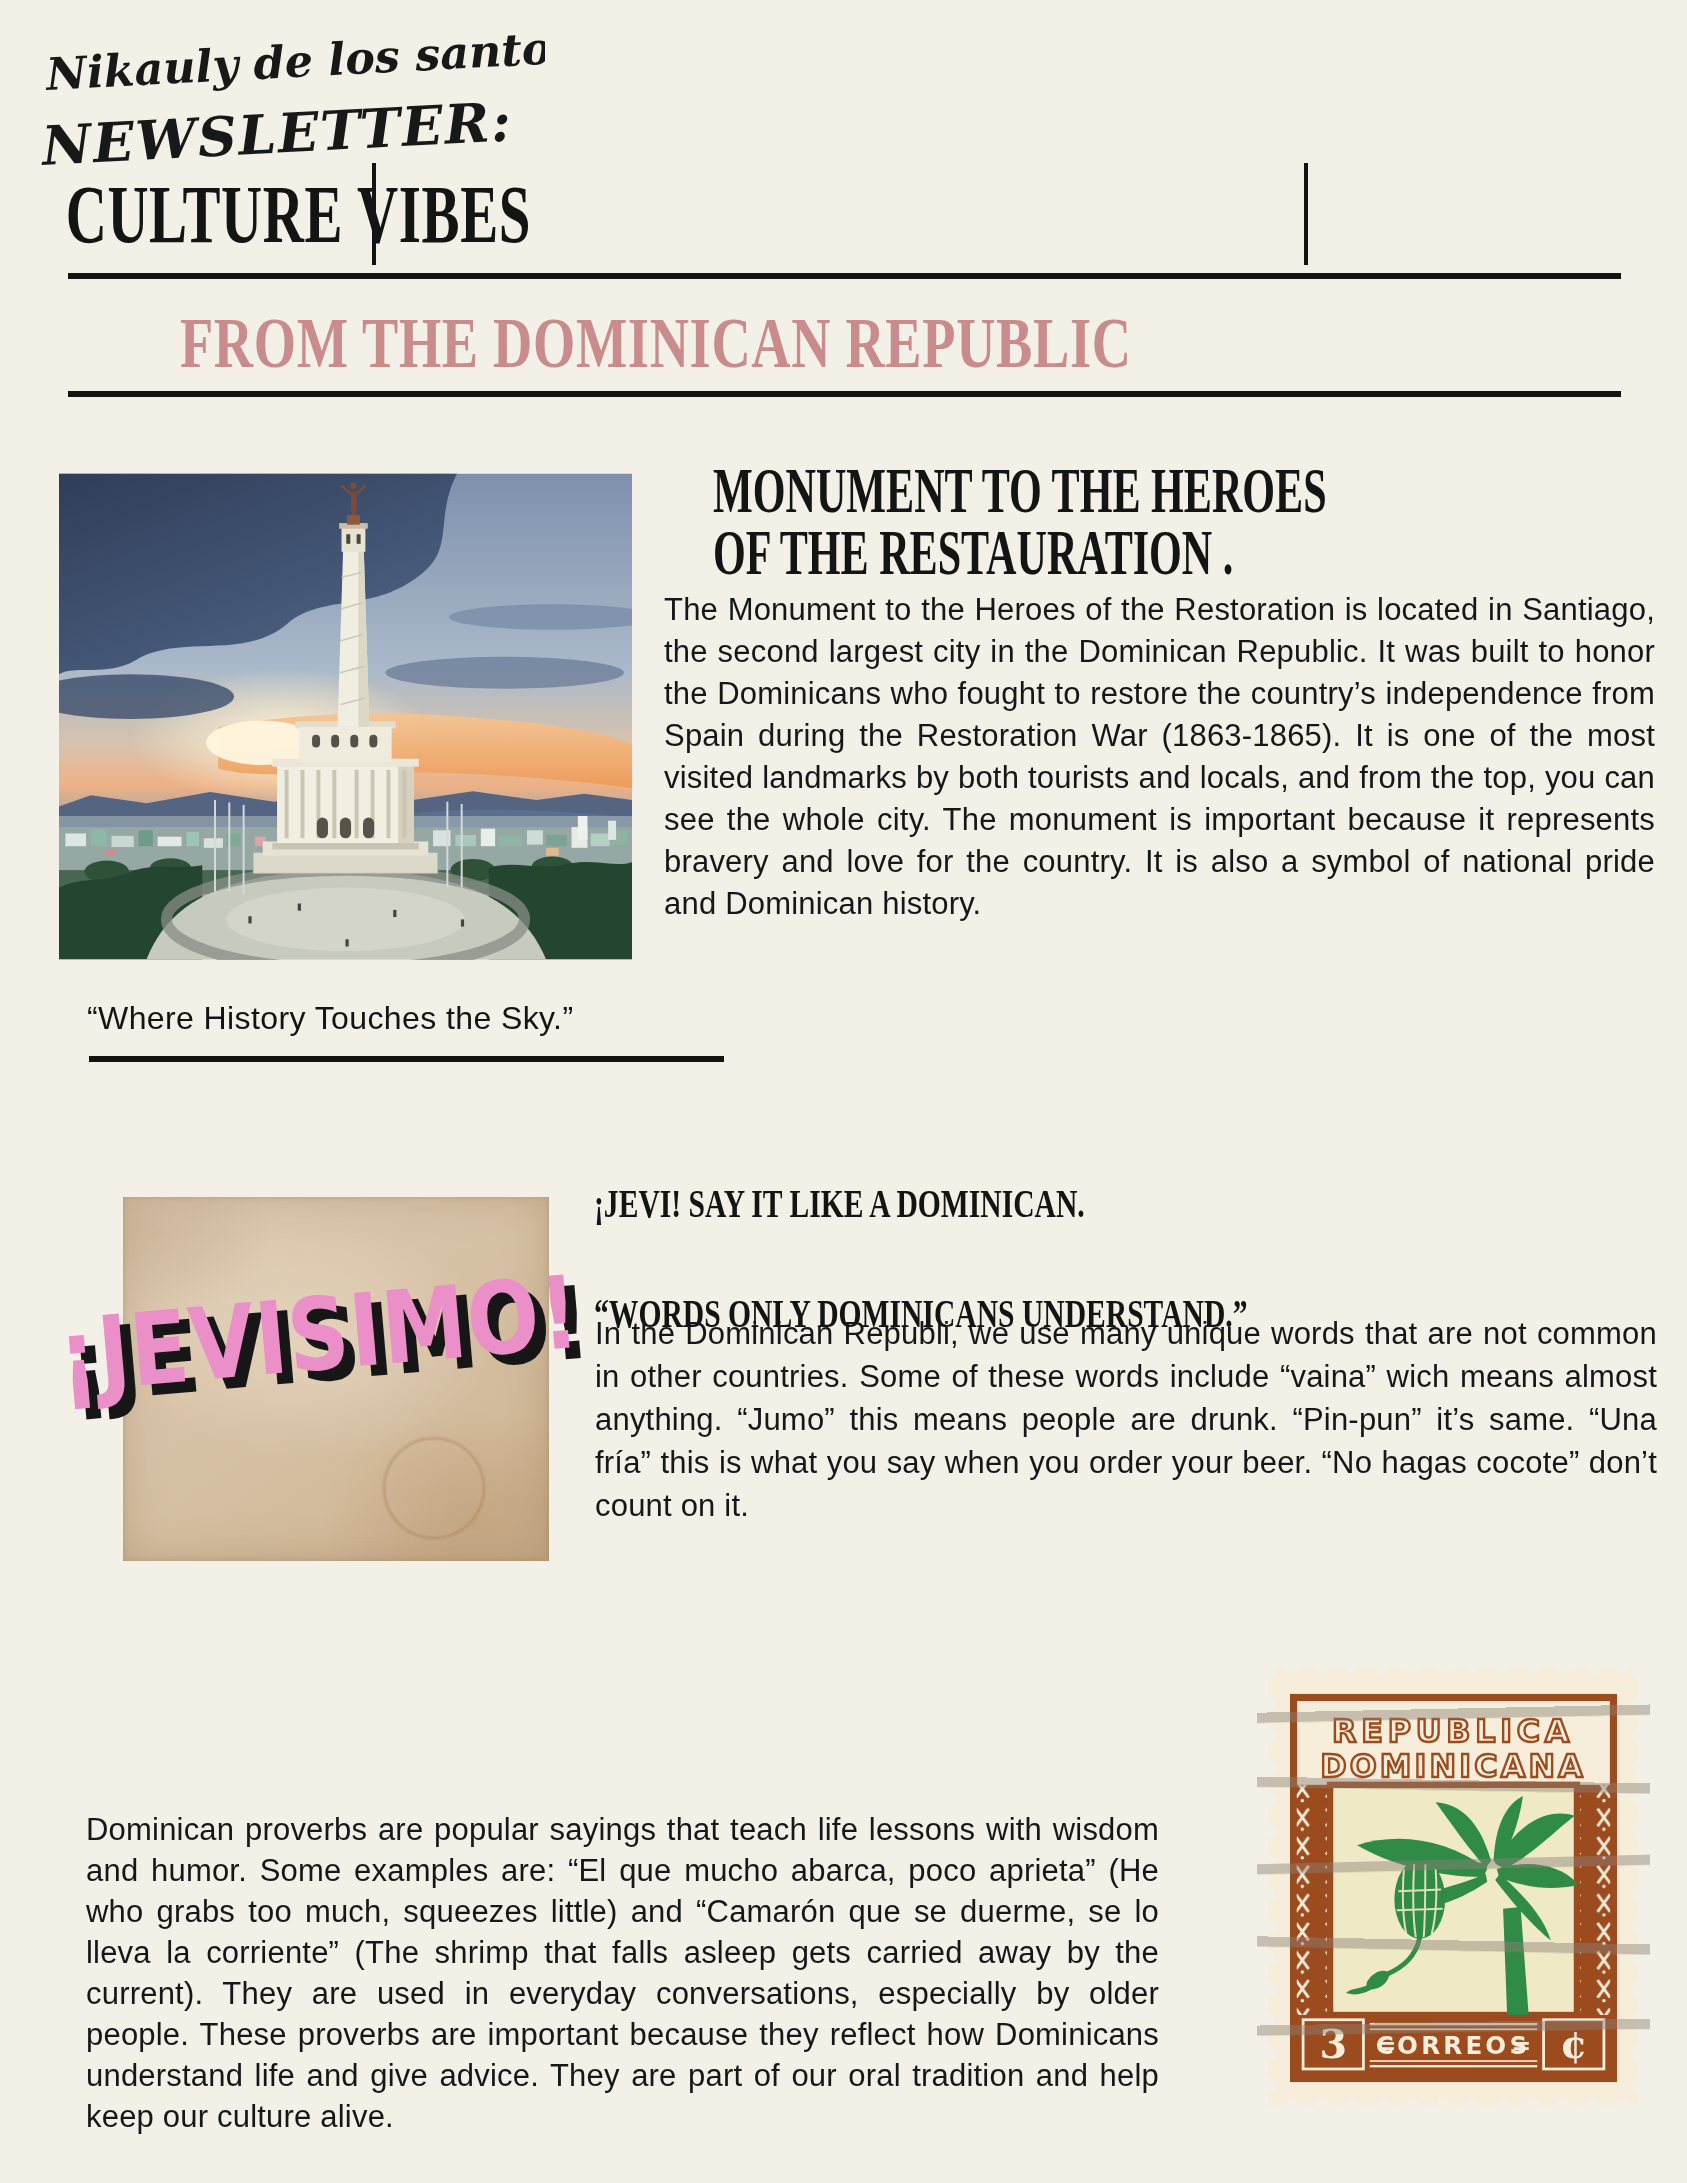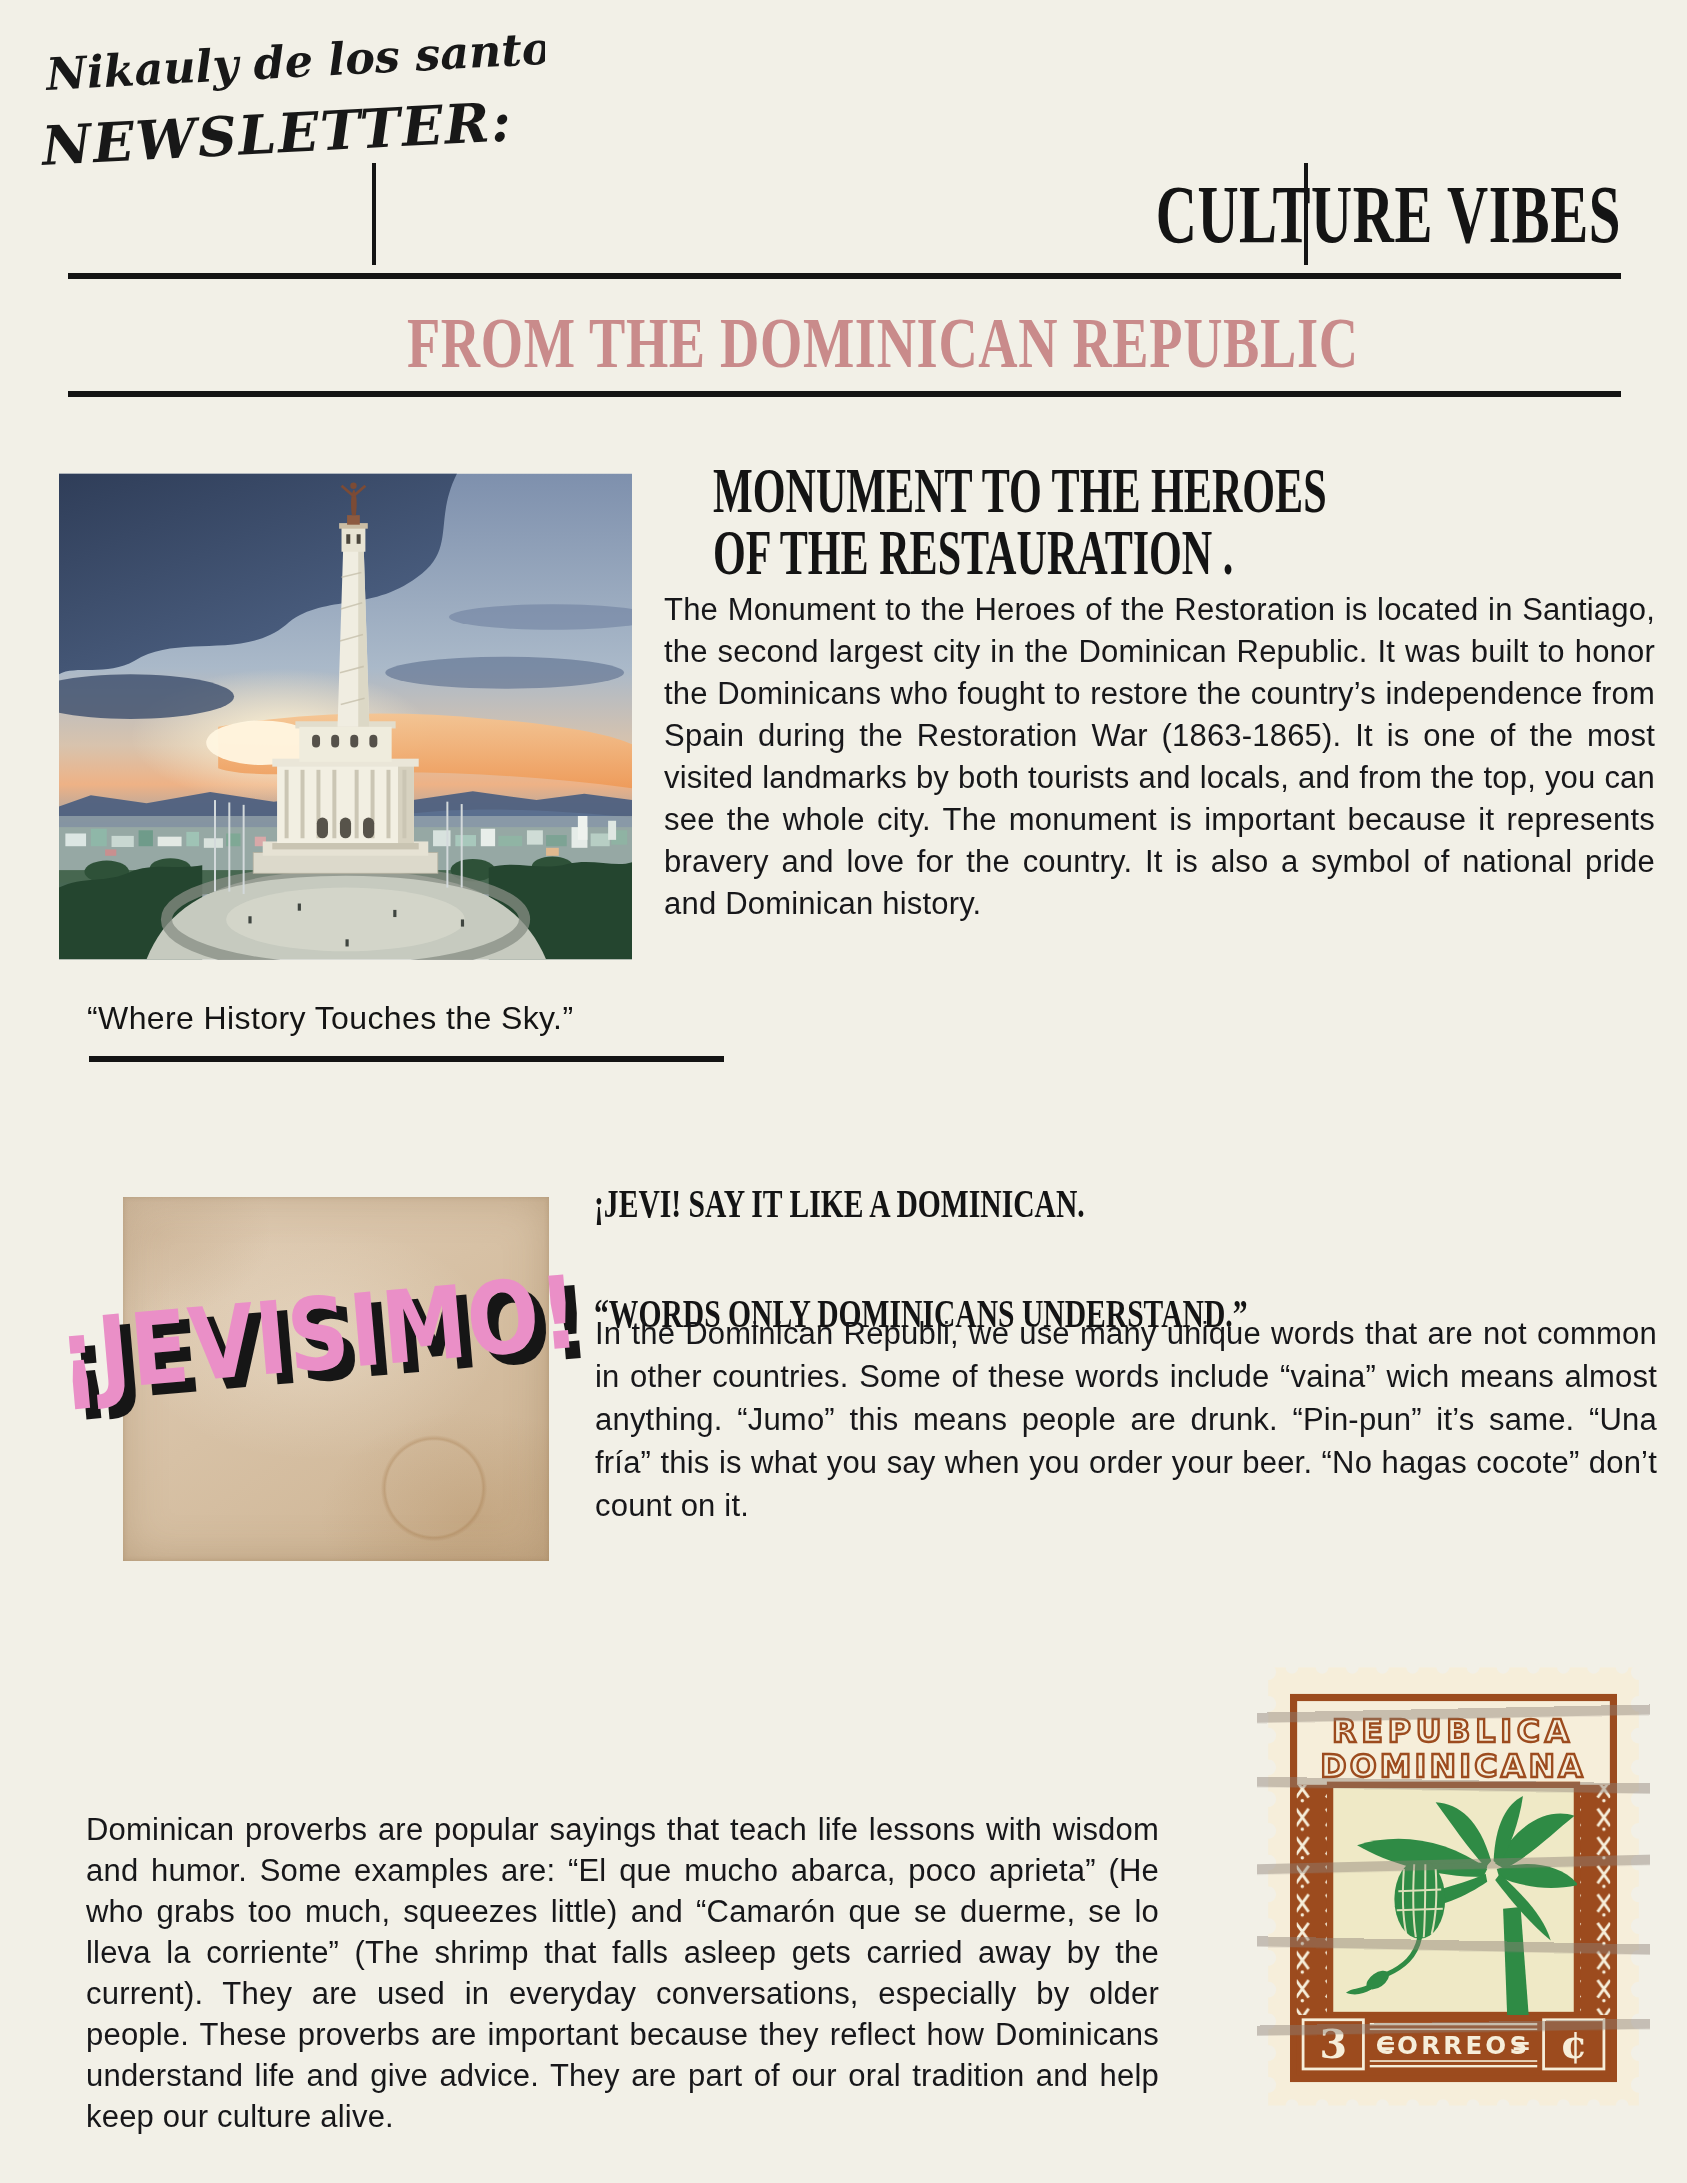--- a/index.html
+++ b/index.html
@@ -6,23 +6,23 @@
   .page{
     position:relative; width:1687px; height:2183px;
     background:#f2f0e7; overflow:hidden;
     font-family:"Liberation Sans", sans-serif; color:#141414;
   }
   .abs{position:absolute;}
   
   .serif-head{font-family:"Liberation Serif", serif; font-weight:700; white-space:nowrap;}
   .cond{display:inline-block; transform-origin:left top;}
   .cond-c{display:inline-block; transform-origin:center top;}
-  .title-main{left:0; top:168px; width:1687px; text-align:right; font-size:73px; letter-spacing:0.8px;}
+  .title-main{left:0; top:168px; width:1687px; text-align:left; font-size:73px; letter-spacing:0.8px;}
   .title-main .cond-c{transform:scale(0.78,1.12);}
-  .subtitle{left:79px; top:302px; width:1608px; text-align:center; font-size:68px; color:#c98b8b; letter-spacing:0.8px;}
+  .subtitle{left:61px; top:302px; width:1608px; font-size:68px; color:#c98b8b; letter-spacing:0.8px;}
   .subtitle .cond-c{transform:scale(0.80,1.05);}
   .rule{background:#141414; height:5.6px;}
   .vbar{background:#141414; width:4px; height:102px;}
   .mon-head{left:713px; font-size:54px; line-height:1;}
   .mon-head .cond{transform:scale(0.78,1.16);}
   .jevi-head{left:594px; font-size:37px; line-height:1;}
   .jevi-head .cond{transform:scale(0.80,1.10);}
   .prov-head{left:333px; top:1662px; font-size:37px; line-height:1;}
   .prov-head .cond{transform:scale(0.80,1.10);}
   

